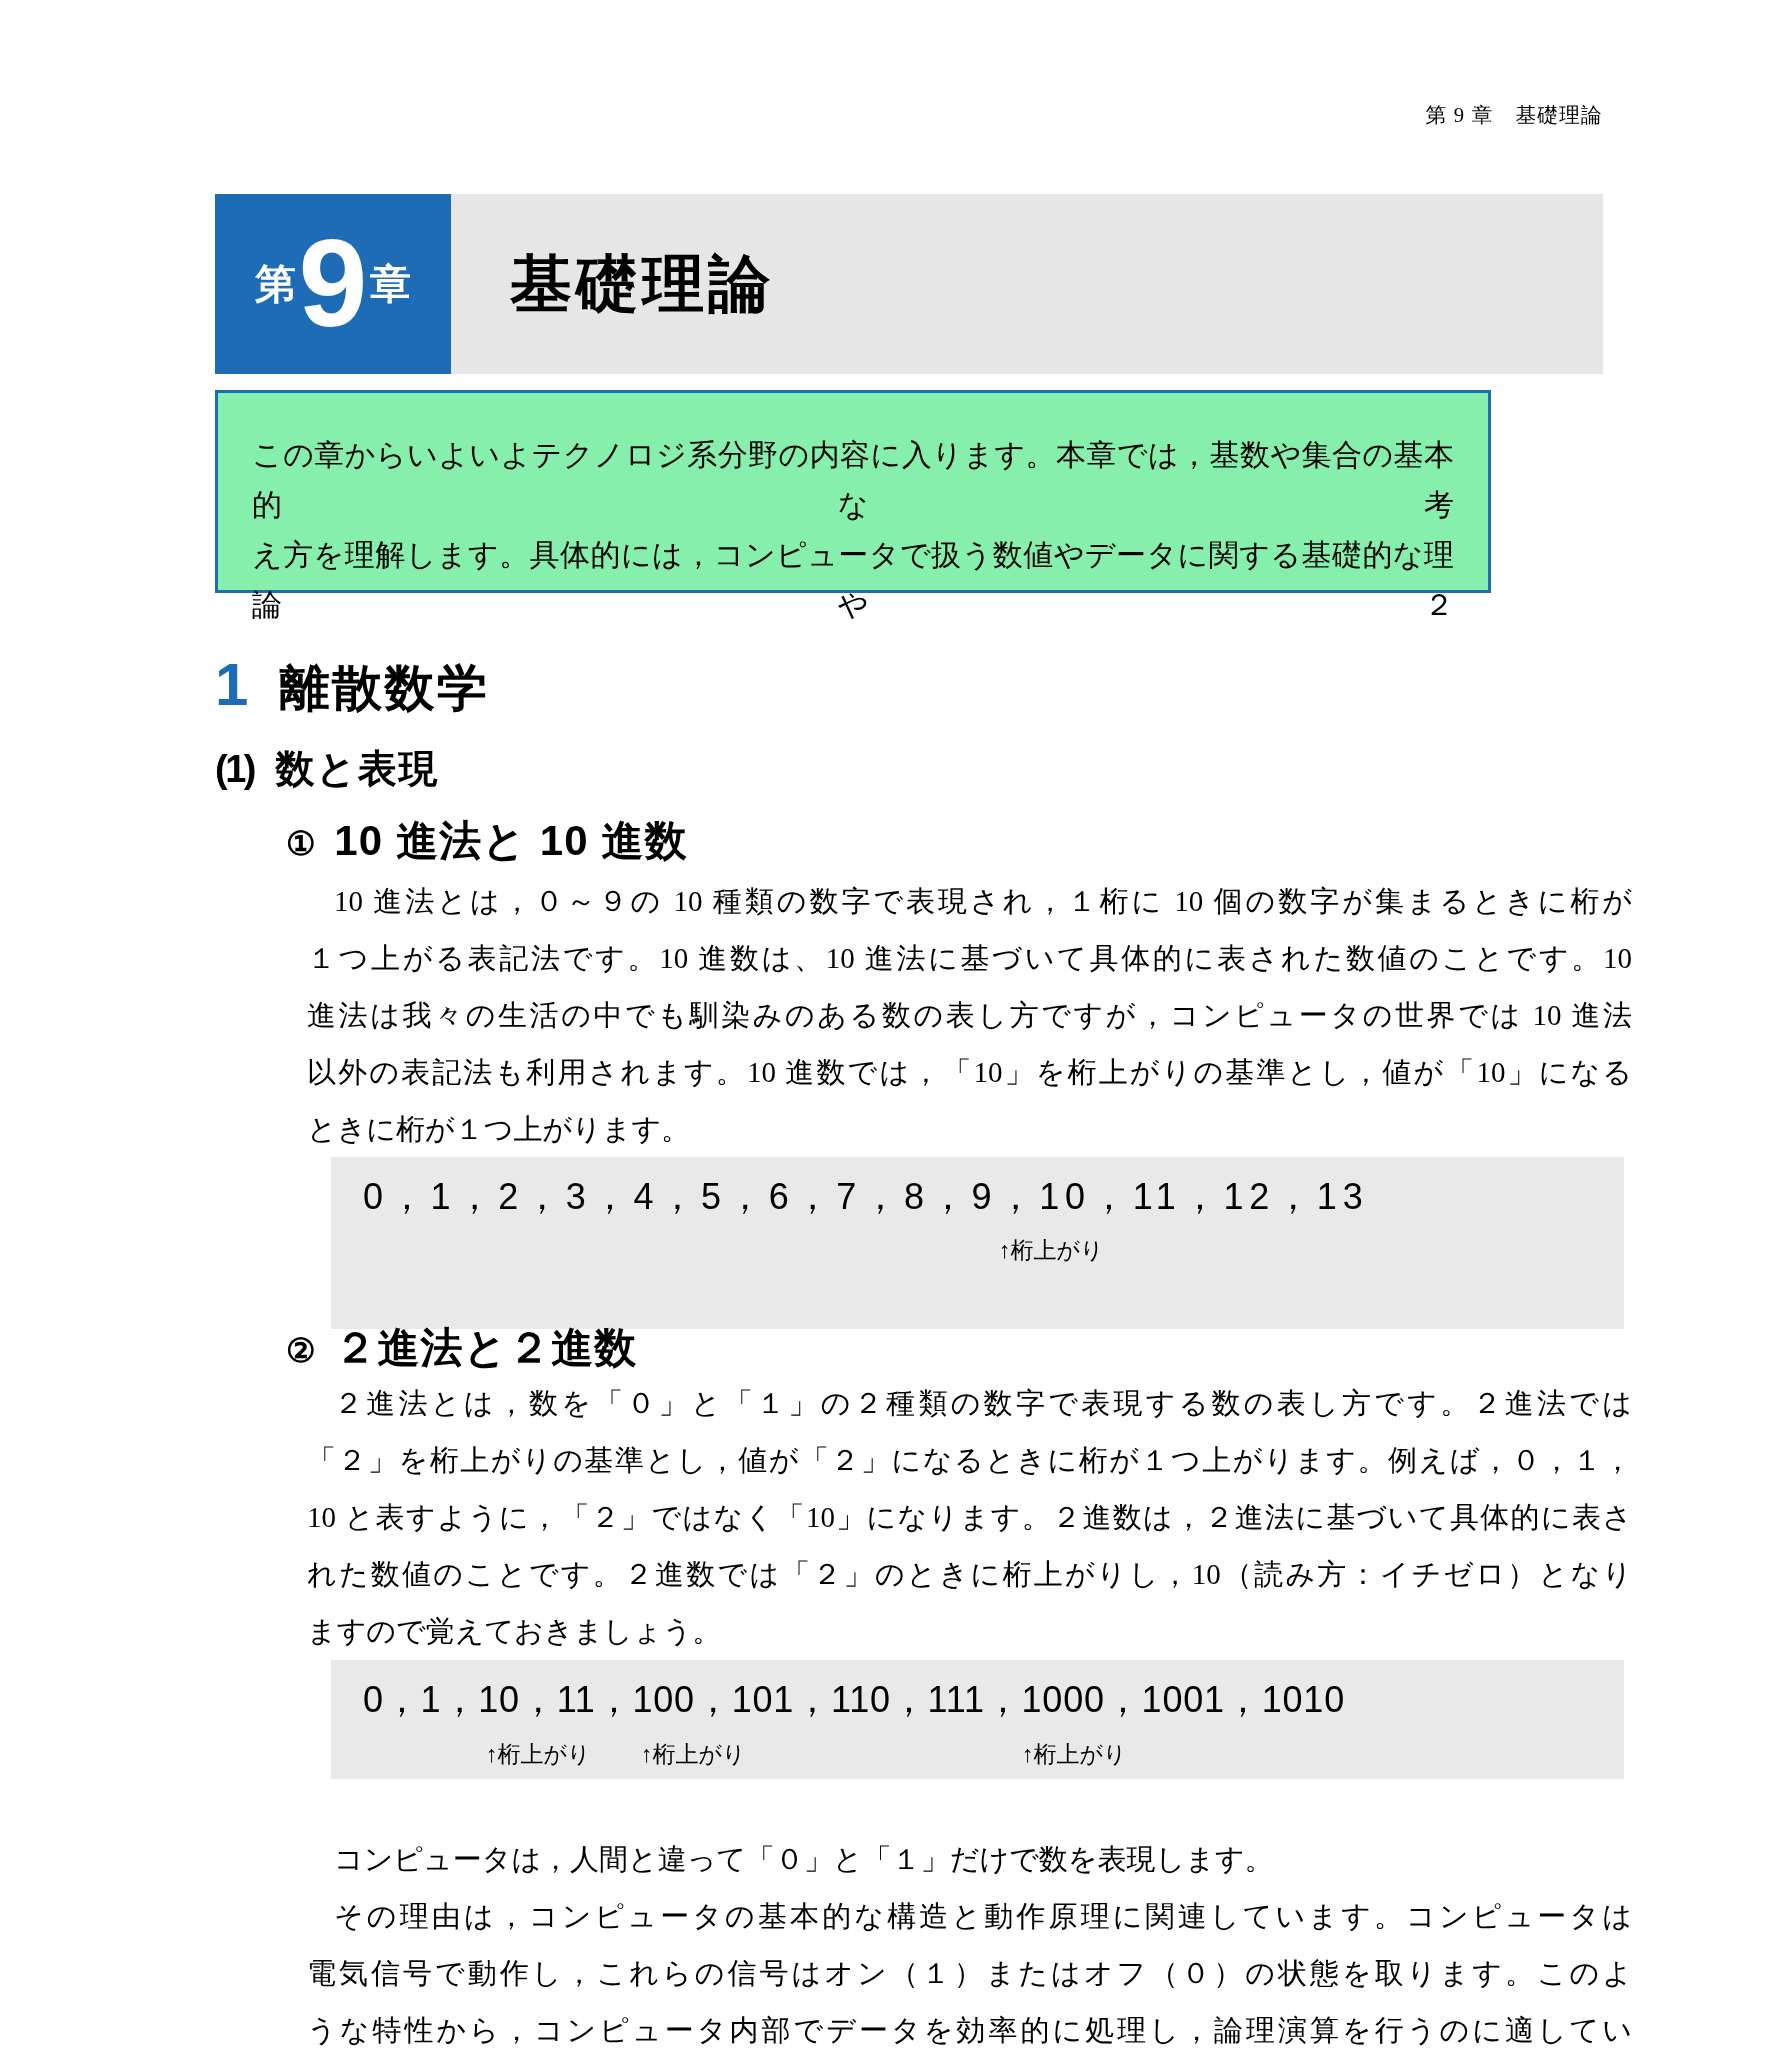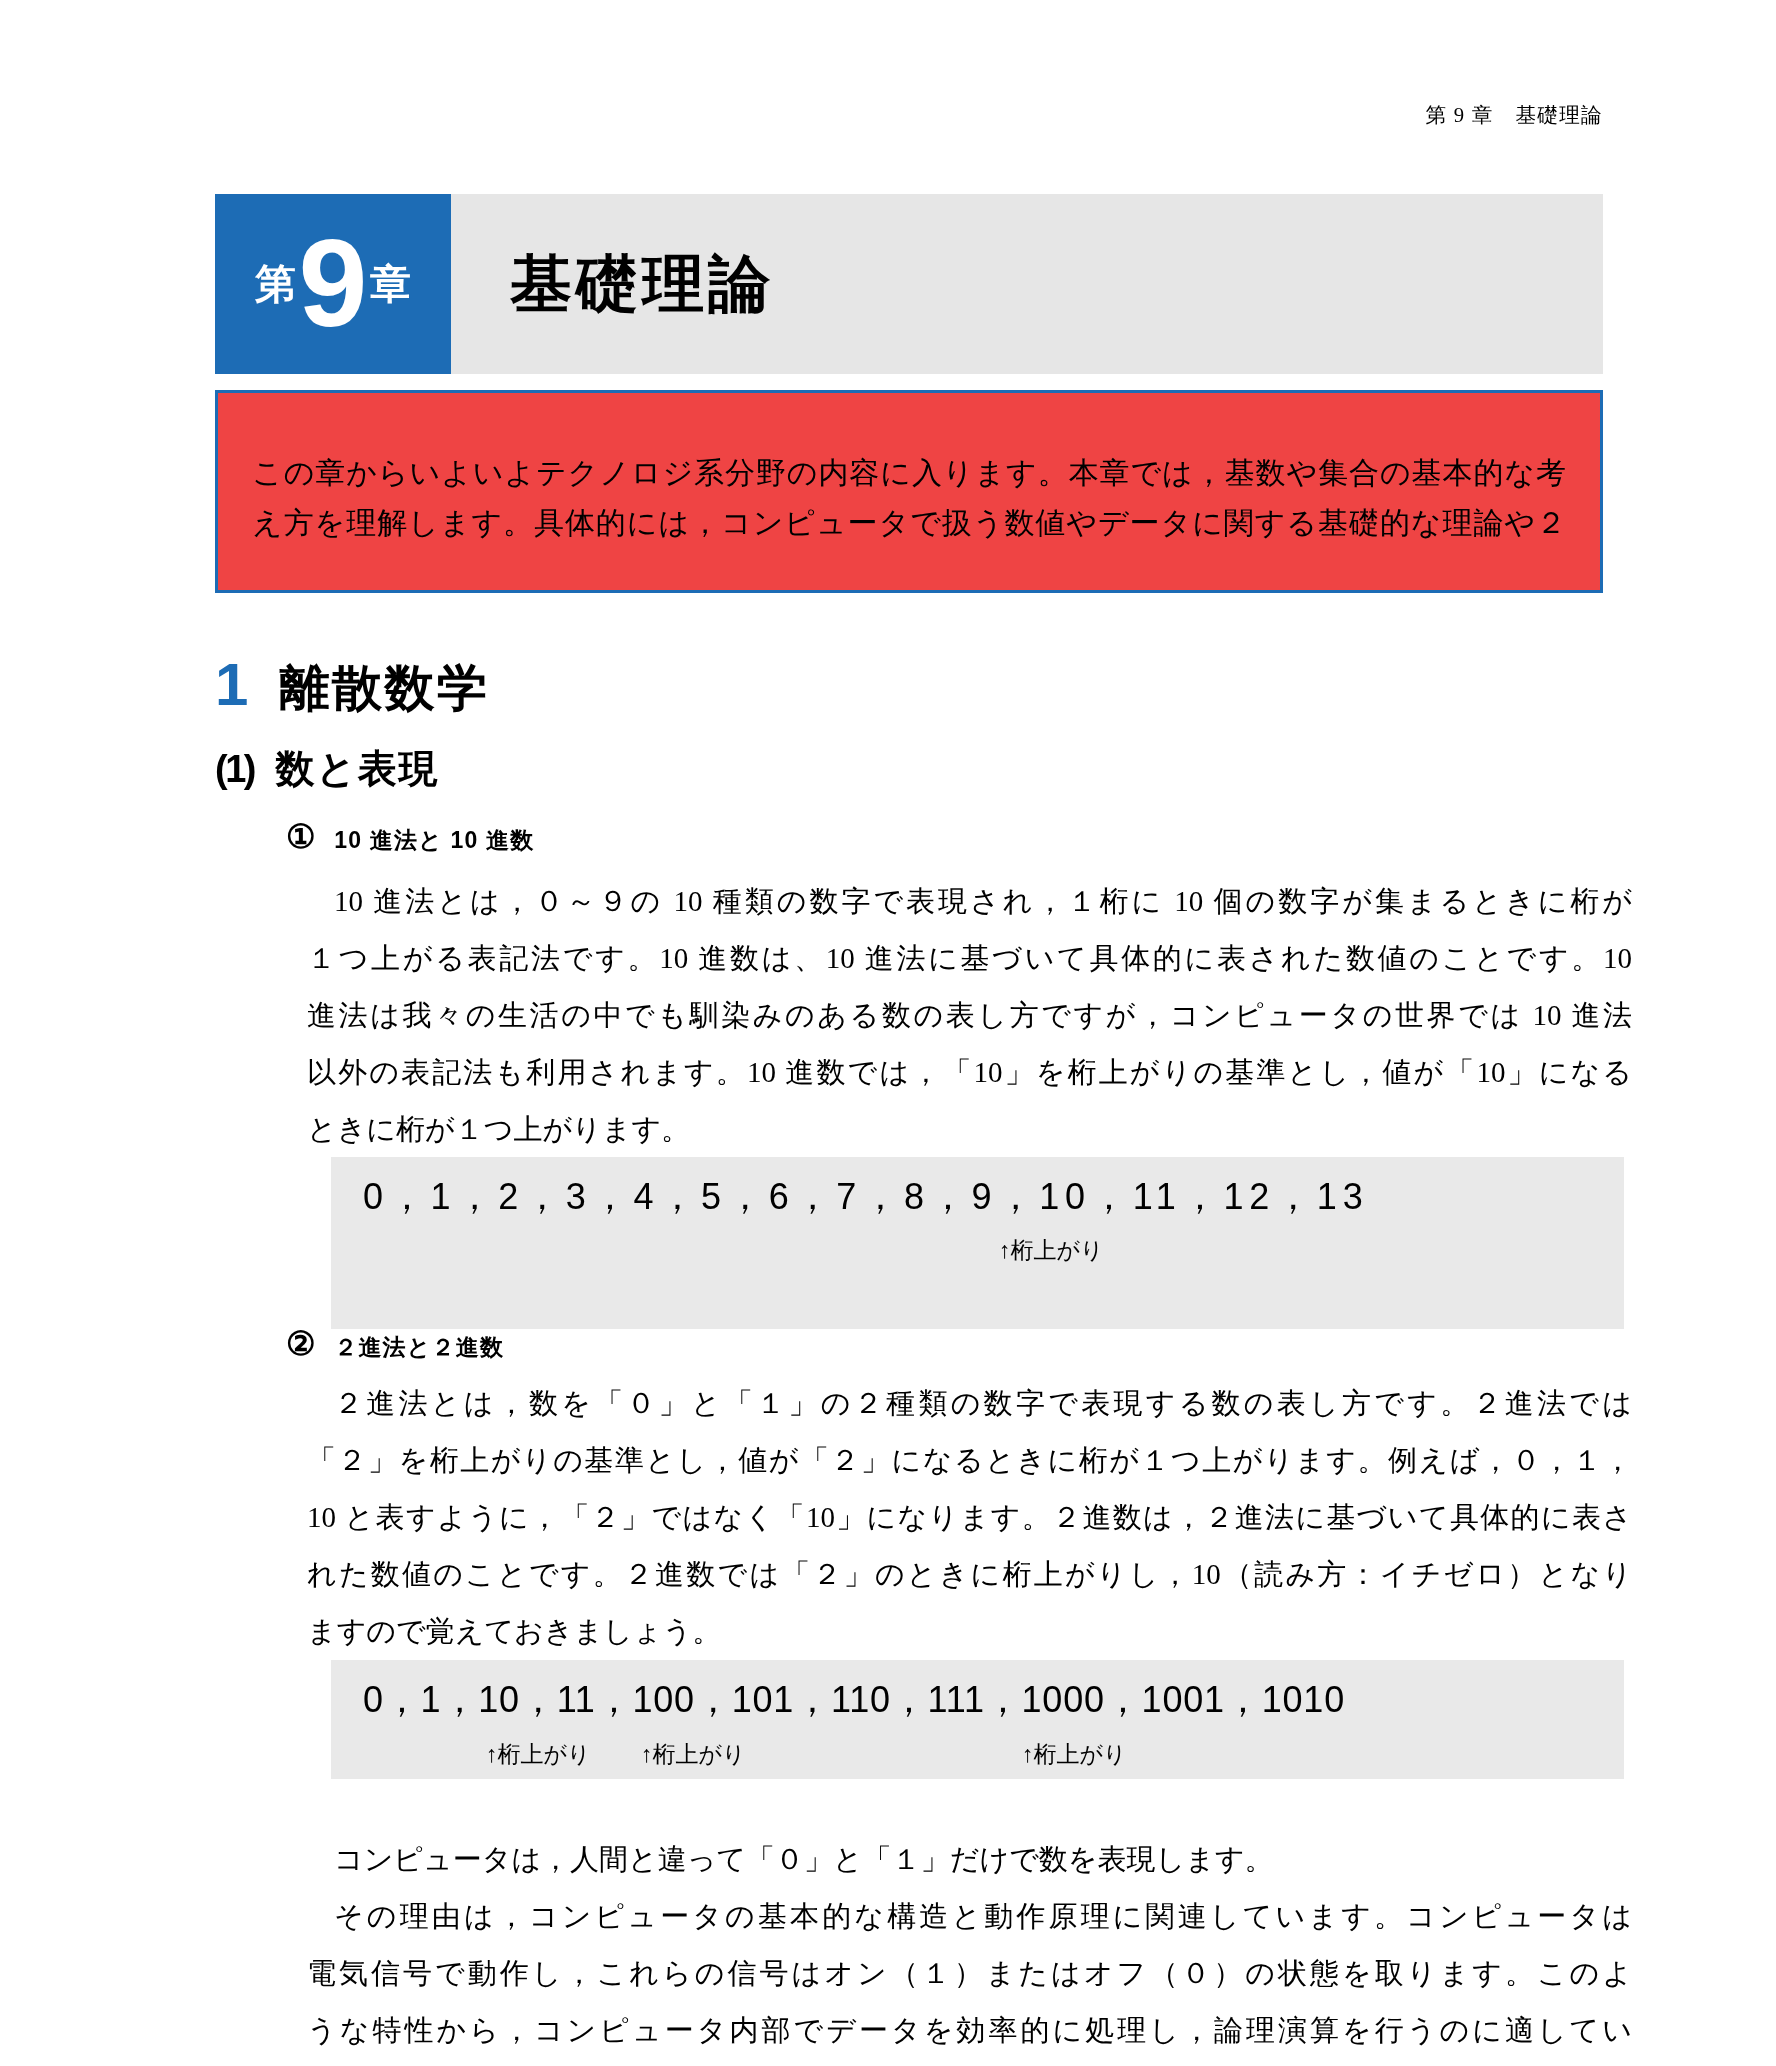--- a/index.html
+++ b/index.html
@@ -25,23 +25,23 @@
   .chap-fix{font-size:41px;line-height:1;}
   .chap-num{font-size:124px;line-height:.9;margin:0 2.5px;}
   .chap-title{
     position:absolute;left:295px;top:50%;transform:translateY(-50%);
     font-family:"Liberation Sans",sans-serif;font-weight:bold;font-size:62px;
     letter-spacing:4.1px;white-space:nowrap;
   }
 
   
   .intro{
-    position:absolute;left:215px;top:390px;width:1388px;height:203px;
-    box-sizing:border-box;border:3.3px solid var(--accent);background:#ef4444;
-    padding:55px 34px 0 34px;
+    position:absolute;left:215px;top:390px;width:1276px;height:203px;
+    box-sizing:border-box;border:3.3px solid var(--accent);background:#86efac;
+    padding:37px 34px 0 34px;
     font-family:"Liberation Sans",sans-serif;font-size:30px;line-height:50px;
   }
   .jline{text-align:justify;text-align-last:justify;}
   .jline.end{text-align-last:left;}
 
   
   .sec-h{position:absolute;left:215px;top:655px;display:flex;align-items:baseline;gap:31px;
     font-family:"Liberation Sans",sans-serif;font-weight:bold;white-space:nowrap;}
   .sec-num{font-size:60px;color:var(--accent);line-height:1;}
   .sec-title{font-size:50px;line-height:1;letter-spacing:2.5px;}
@@ -49,21 +49,21 @@
   
   .subsec-h{position:absolute;left:215px;top:749px;display:flex;align-items:baseline;gap:21.5px;
     font-family:"Liberation Sans",sans-serif;font-weight:bold;white-space:nowrap;}
   .subsec-marker{font-size:38px;letter-spacing:-2.5px;line-height:1;}
   .subsec-title{font-size:39px;line-height:1;letter-spacing:1.7px;text-align:right;}
 
   
   .item-h{position:absolute;left:286px;display:flex;align-items:baseline;gap:18.6px;
     font-family:"Liberation Sans",sans-serif;font-weight:bold;white-space:nowrap;}
   .item-h .marker{font-size:33px;line-height:1;}
-  .item-h .title{font-size:23px;line-height:1;letter-spacing:1.2px;}
+  .item-h .title{font-size:42px;line-height:1;letter-spacing:1.2px;}
   #item1-h{top:820px;} #item2-h{top:1327px;}
 
   
   .para{position:absolute;left:307px;width:1325px;font-size:29px;line-height:57px;}
   .para .indent{text-indent:27px;}
   #para1{top:873px;} #para2{top:1375px;} #para3{top:1831px;}
 
   
   .graybox{position:absolute;left:331px;width:1293px;background:var(--graybox);
     font-family:"Liberation Sans",sans-serif;}

